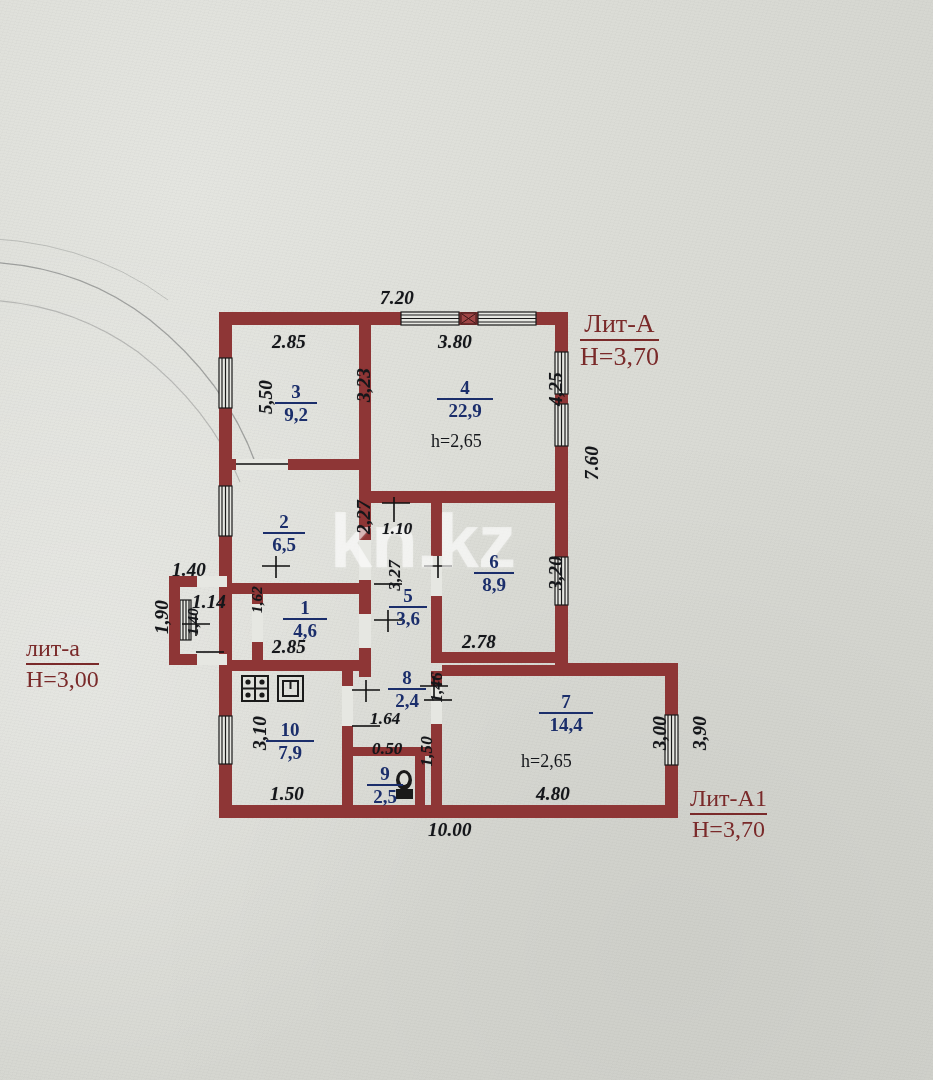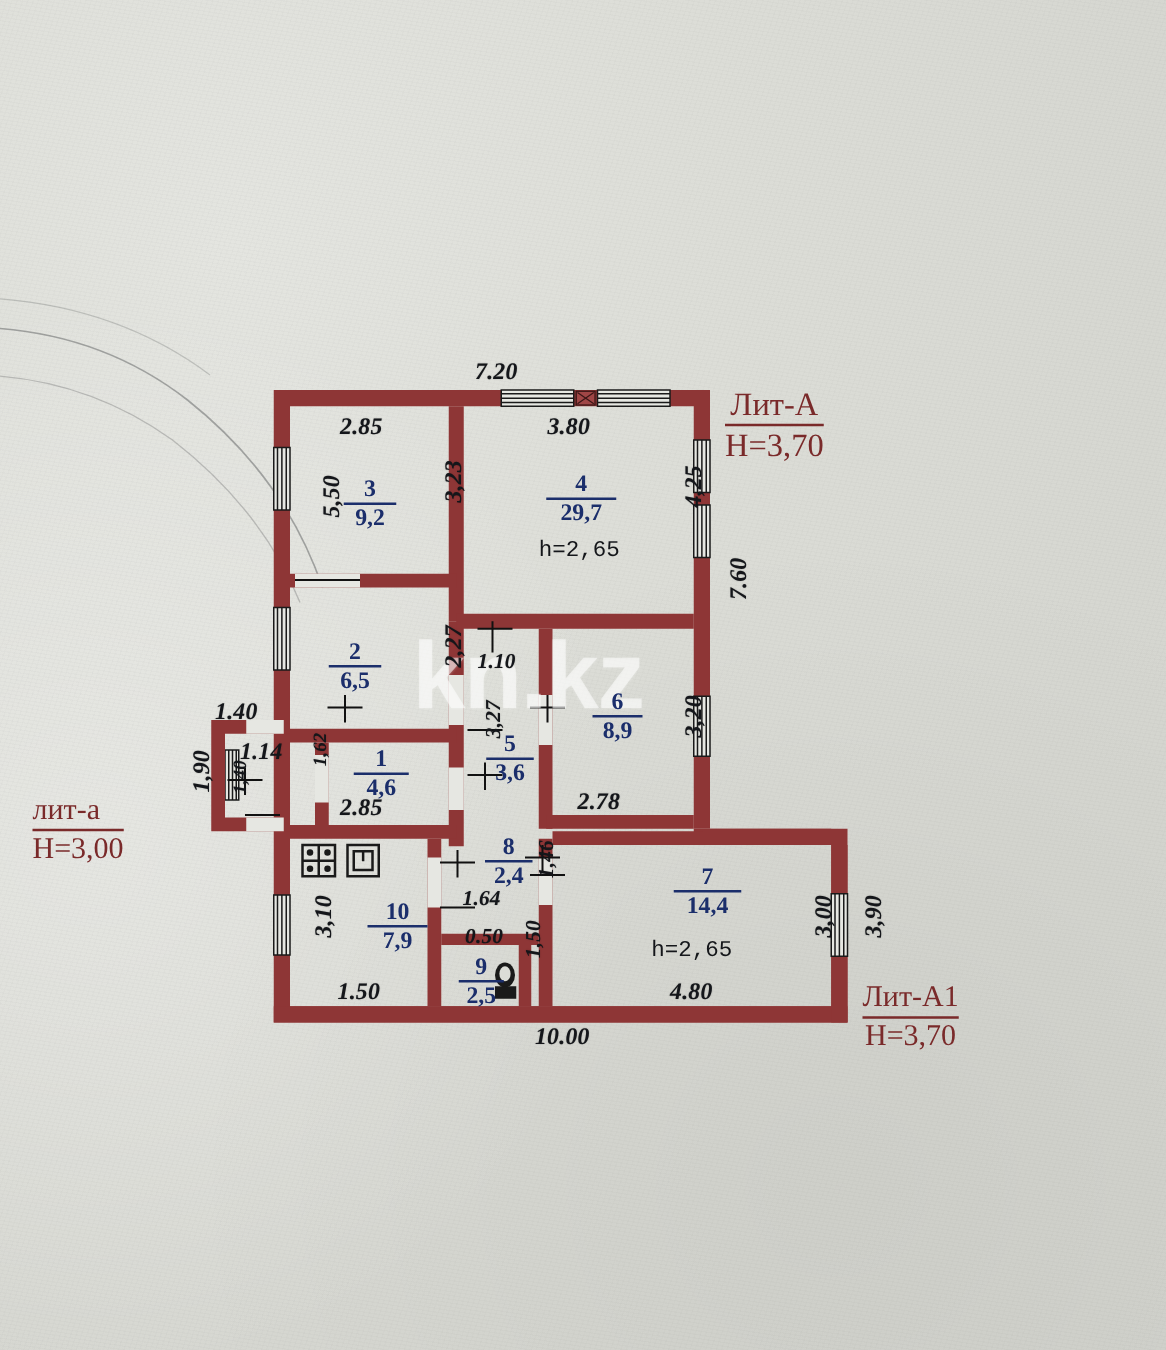--- a/index.html
+++ b/index.html
@@ -40,21 +40,21 @@
   .dim.xs{font-size:15px;}
   .vert{transform-origin:left top;}
   .rnum{
     font-family:"Liberation Serif", serif;color:#1b2e6b;font-weight:700;
     text-align:center;font-size:19px;
   }
   .rnum .n{display:block;line-height:1.02;}
   .rnum .bar{display:block;height:0;border-top:2px solid #1b2e6b;margin:1px auto 1px;}
   .rnum .a{display:block;line-height:1.08;}
   .hval{
-    font-family:Liberation Mono, monospace;color:#14161a;font-size:18px;font-weight:400;
+    font-family:Liberation Serif, serif;color:#14161a;font-size:18px;font-weight:400;
   }
   .lit{
     font-family:"Liberation Serif", serif;color:#7a2a2a;font-weight:400;
     text-align:center;font-size:26px;line-height:1.08;
   }
   .lit .bar{display:block;height:0;border-top:2px solid #7a2a2a;margin:1px 0 2px;}
   .lit.small{font-size:24px;}
 
   
   #wm{
@@ -277,21 +277,21 @@
     <span class="n">2</span>
     <span class="bar" style="width:42px;"></span>
     <span class="a">6,5</span>
   </div>
   <div class="t dim vert" style="left:354px;top:500px;transform:rotate(-90deg) translate(-100%,0);">2,27</div>
 
   <div class="t dim" style="left:438px;top:332px;">3.80</div>
   <div class="rnum t" style="left:434px;top:378px;width:62px;">
     <span class="n">4</span>
     <span class="bar" style="width:56px;"></span>
-    <span class="a">29,7</span>
+    <span class="a">22,9</span>
   </div>
   <div class="t hval" style="left:431px;top:432px;">h=2,65</div>
   <div class="t dim vert" style="left:546px;top:372px;transform:rotate(-90deg) translate(-100%,0);">4,25</div>
   <div class="t dim vert" style="left:582px;top:446px;transform:rotate(-90deg) translate(-100%,0);">7.60</div>
 
   <div class="rnum t" style="left:279px;top:598px;width:52px;">
     <span class="n">1</span>
     <span class="bar" style="width:44px;"></span>
     <span class="a">4,6</span>
   </div>
@@ -329,21 +329,21 @@
 
   <div class="t dim sm" style="left:372px;top:740px;">0.50</div>
   <div class="t dim vert sm" style="left:418px;top:736px;transform:rotate(-90deg) translate(-100%,0);">1,50</div>
   <div class="rnum t" style="left:364px;top:764px;width:42px;">
     <span class="n">9</span>
     <span class="bar" style="width:36px;"></span>
     <span class="a">2,5</span>
   </div>
 
   <div class="t dim vert" style="left:250px;top:716px;transform:rotate(-90deg) translate(-100%,0);">3,10</div>
-  <div class="rnum t" style="left:292px;top:720px;width:52px;">
+  <div class="rnum t" style="left:264px;top:720px;width:52px;">
     <span class="n">10</span>
     <span class="bar" style="width:48px;"></span>
     <span class="a">7,9</span>
   </div>
   <div class="t dim" style="left:270px;top:784px;">1.50</div>
 
   <div class="rnum t" style="left:536px;top:692px;width:60px;">
     <span class="n">7</span>
     <span class="bar" style="width:54px;"></span>
     <span class="a">14,4</span>

